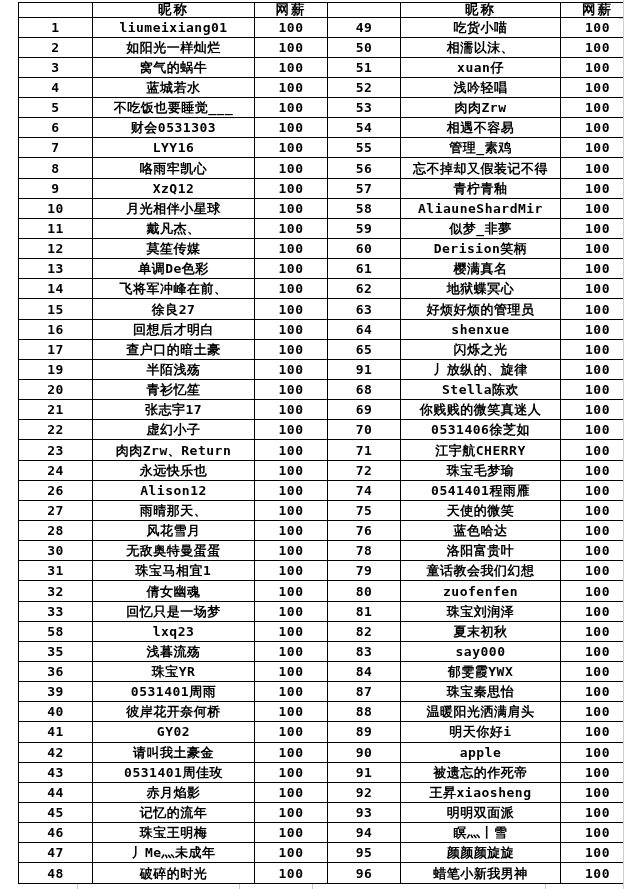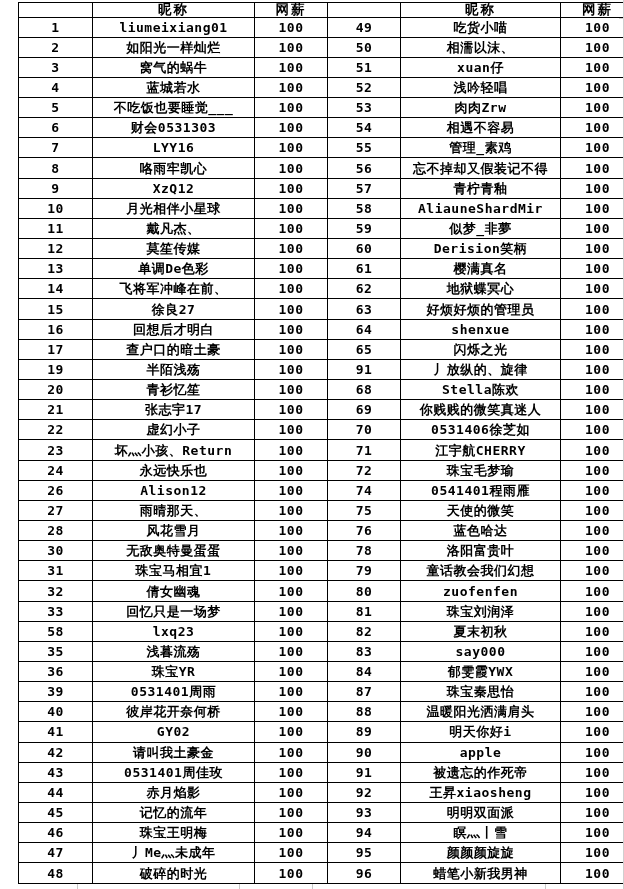--- a/index.html
+++ b/index.html
@@ -214,21 +214,21 @@
       <tr>
         <td class="c-num">22</td>
         <td class="c-name">虚幻小子</td>
         <td class="c-sal">100</td>
         <td class="c-num">70</td>
         <td class="c-name">0531406徐芝如</td>
         <td class="c-sal">100</td>
       </tr>
       <tr>
         <td class="c-num">23</td>
-        <td class="c-name">坏灬小孩、Return</td>
+        <td class="c-name">肉肉Zrw、Return</td>
         <td class="c-sal">100</td>
         <td class="c-num">71</td>
         <td class="c-name">江宇航CHERRY</td>
         <td class="c-sal">100</td>
       </tr>
       <tr>
         <td class="c-num">24</td>
         <td class="c-name">永远快乐也</td>
         <td class="c-sal">100</td>
         <td class="c-num">72</td>

